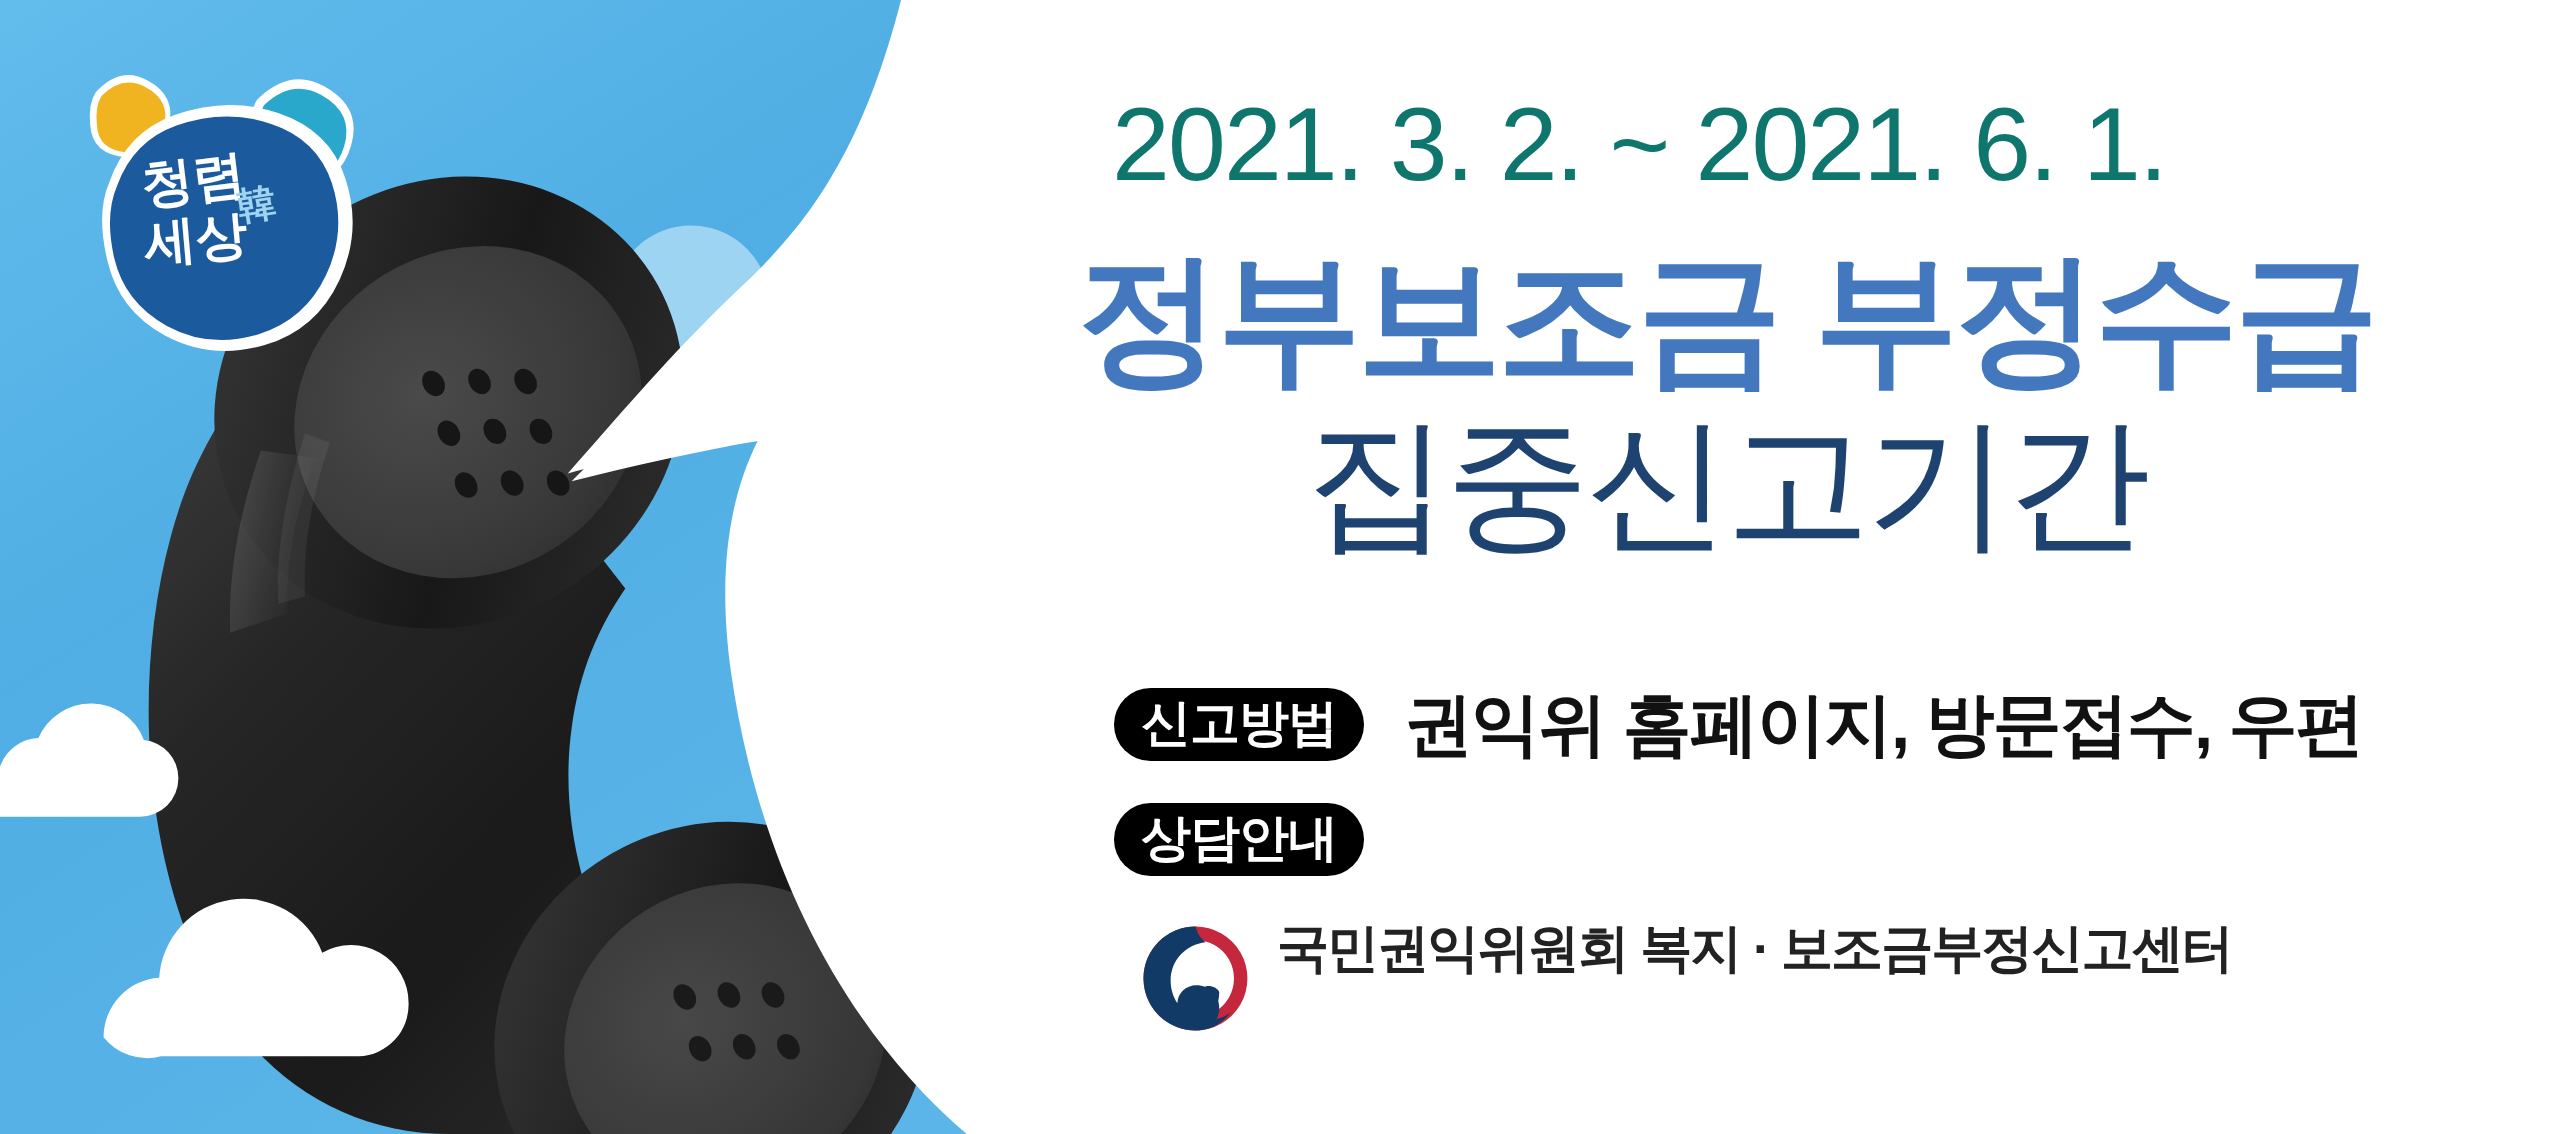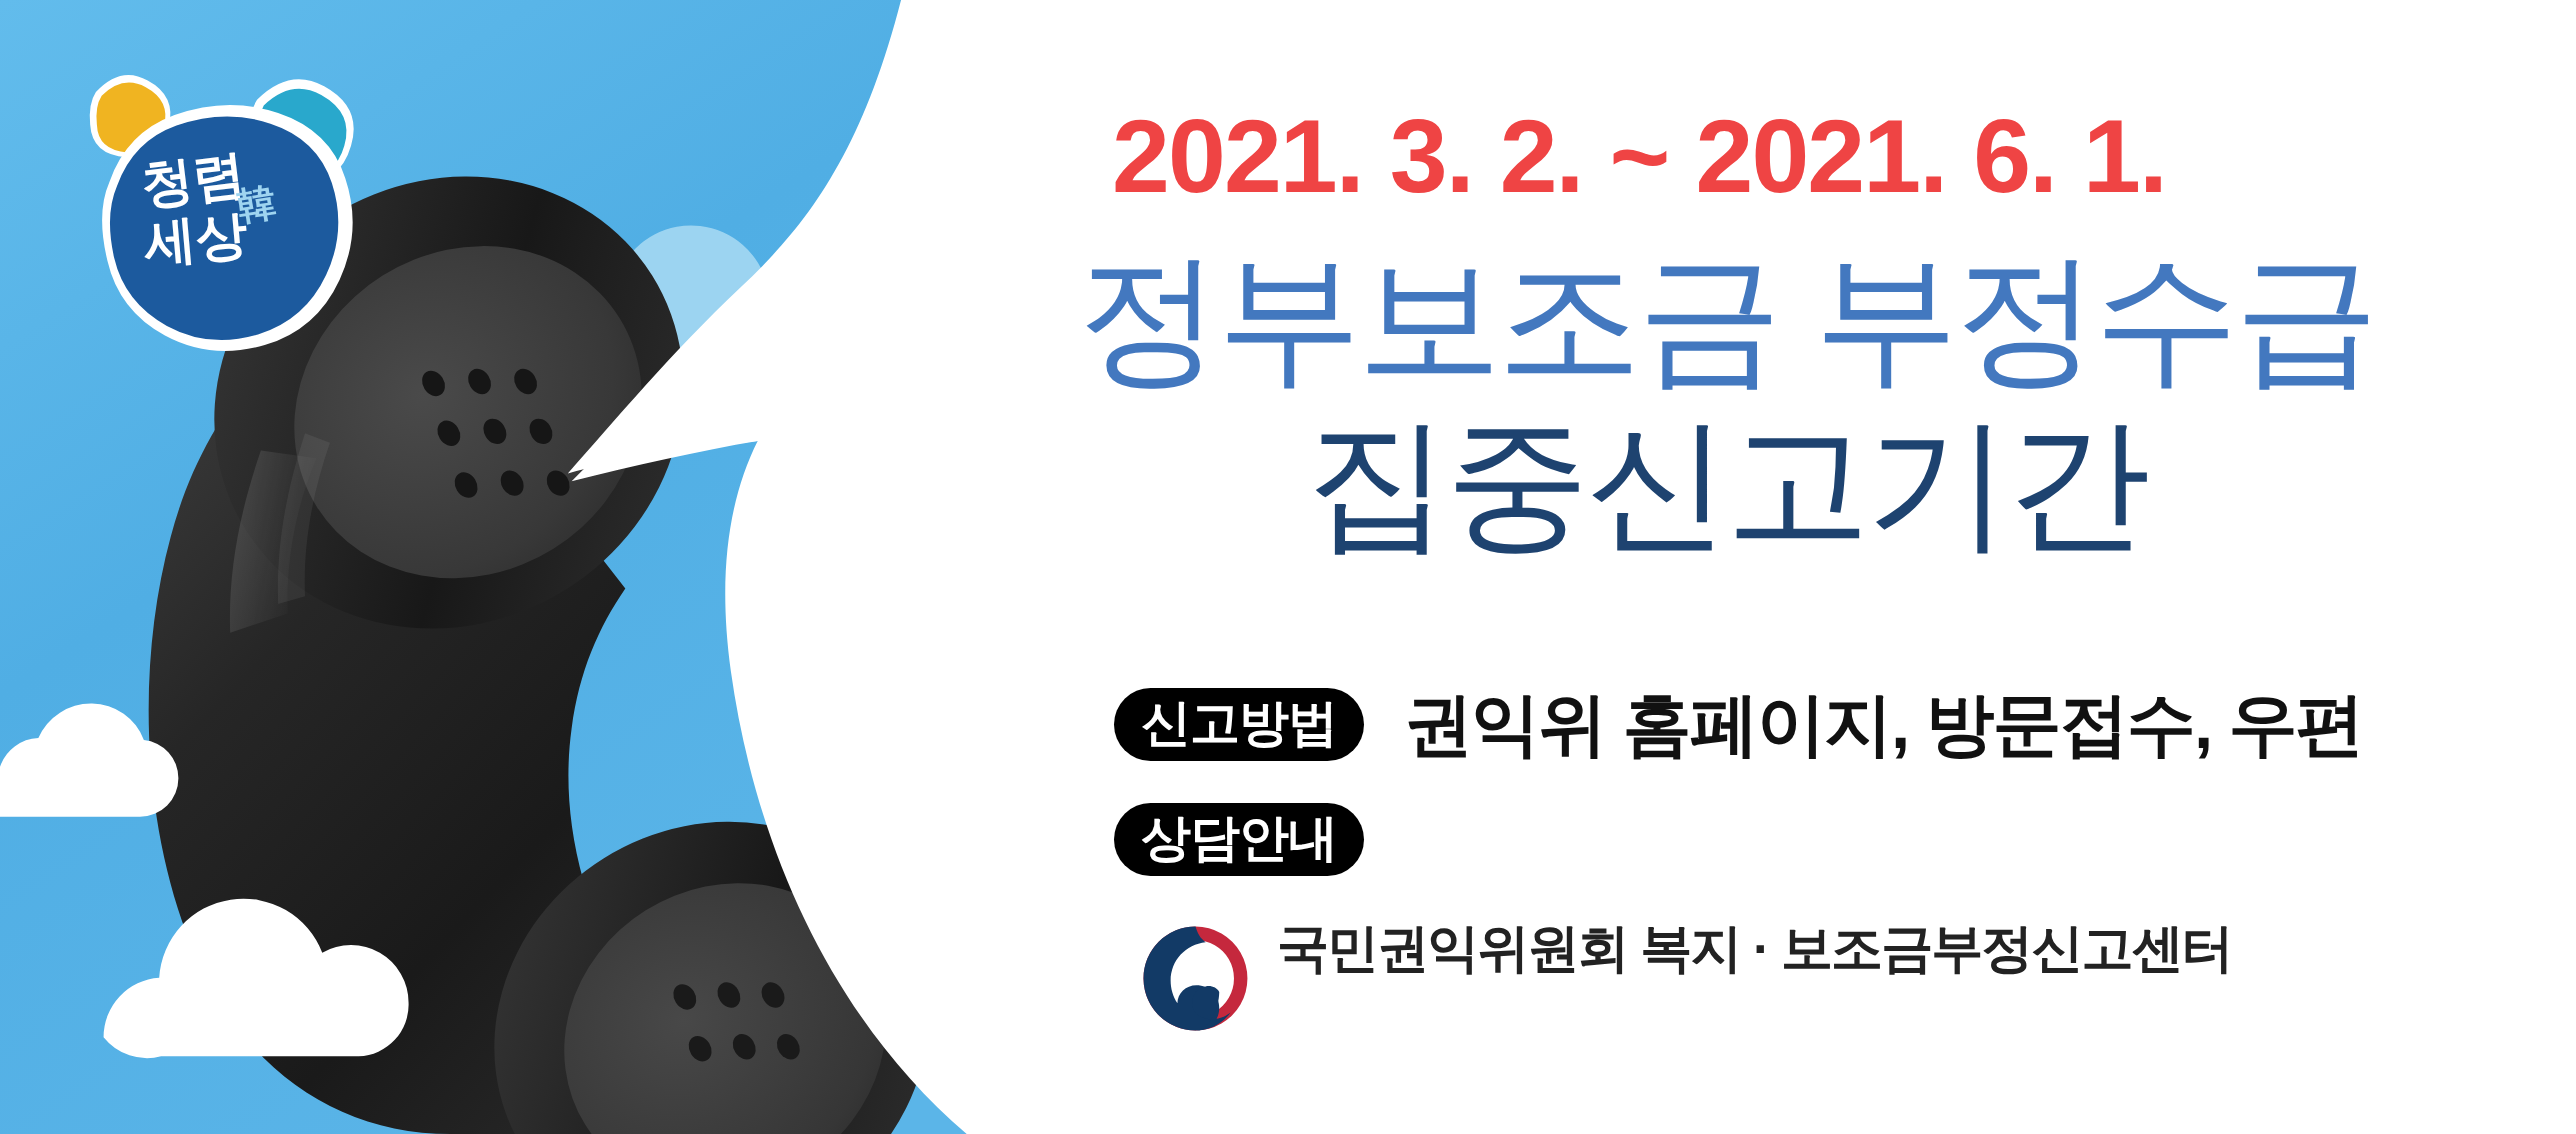--- a/index.html
+++ b/index.html
@@ -46,38 +46,38 @@
     position: absolute;
     left: 1007px;
     top: 0;
     width: 1569px;
     height: 1134px;
   }
 
   .date-line {
     position: absolute;
     left: 105px;
-    top: 104px;
+    top: 92px;
     width: 1342px;
     font-size: 104px;
-    font-weight: bold;
+    font-weight: normal;
     letter-spacing: -1.9px;
-    color: #ef4444;
+    color: #0f766e;
     line-height: 1.0;
     white-space: nowrap;
   }
 
   .title-line-1 {
     position: absolute;
     left: 0px;
     top: 247px;
     width: 1438px;
     text-align: center;
     font-size: 144px;
-    font-weight: normal;
+    font-weight: bold;
     letter-spacing: -3.8px;
     color: #4378BF;
     line-height: 1.0;
     white-space: nowrap;
   }
 
   .title-line-2 {
     position: absolute;
     left: 0px;
     top: 412px;

